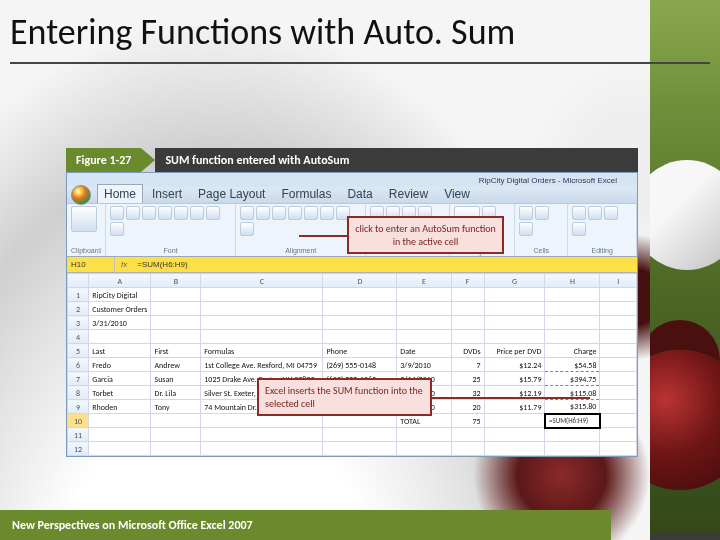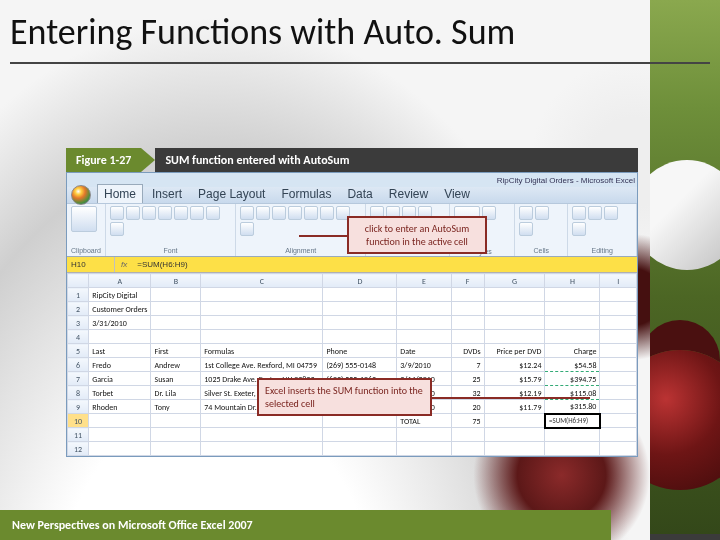--- a/index.html
+++ b/index.html
@@ -65,21 +65,21 @@
   .fig-caption {
     flex: 1; background: #3b3b3b; color: #fff; font-size: 12px; font-weight: bold;
     display: flex; align-items: center; padding-left: 10px;
   }
   .excel {
     border: 1px solid #7a9bbd; background: #d6e5f3;
     font-family: Tahoma, sans-serif; font-size: 9px;
   }
   .excel-titlebar {
     height: 14px; display: flex; justify-content: flex-end; align-items: center;
-    padding: 0 2px; font-size: 8px; color: #335;
+    padding: 0 20px; font-size: 8px; color: #335;
   }
   .ribbon-tabs {
     height: 16px; background: linear-gradient(#dde8f4,#c8d9ec);
     display: flex; align-items: flex-end; gap: 2px; padding-left: 30px;
     font-size: 12px; color: #345;
     position: relative;
   }
   .office-orb {
     position: absolute; left: 4px; top: -2px; width: 20px; height: 20px; border-radius: 50%;
     background: radial-gradient(circle at 35% 30%, #fff 0%, #ffcf40 18%, #e2762a 40%, #4a8e3b 70%, #2a5da3 100%);
@@ -139,21 +139,21 @@
   table.grid td.active-cell {
     border: 2px solid #000 !important; font-size: 7px; color: #333;
     background: #fff;
   }
   table.grid td.sum-range { border-top: 1px dashed #3a7; border-bottom: 1px dashed #3a7; }
   
   .callout {
     position: absolute; background: #f7e0de; border: 2px solid #8a2b25;
     font-size: 10px; color: #7a241f; padding: 4px 6px; z-index: 20; font-family: Calibri;
   }
-  .callout-top { left: 280px; top: 43px; width: 140px; text-align: center; }
+  .callout-top { left: 280px; top: 43px; width: 157px; text-align: center; }
   .callout-top::before {
     content: ""; position: absolute; left: -50px; top: 50%; width: 50px; height: 2px; background: #8a2b25;
   }
   .callout-bot { left: 190px; top: 205px; width: 175px; }
   .callout-bot::after {
     content: ""; position: absolute; right: -160px; top: 50%; width: 160px; height: 2px; background: #8a2b25;
   }
   
   .footer {
     position: absolute; left: 0; bottom: 0; height: 30px; width: 100%; z-index: 10;

